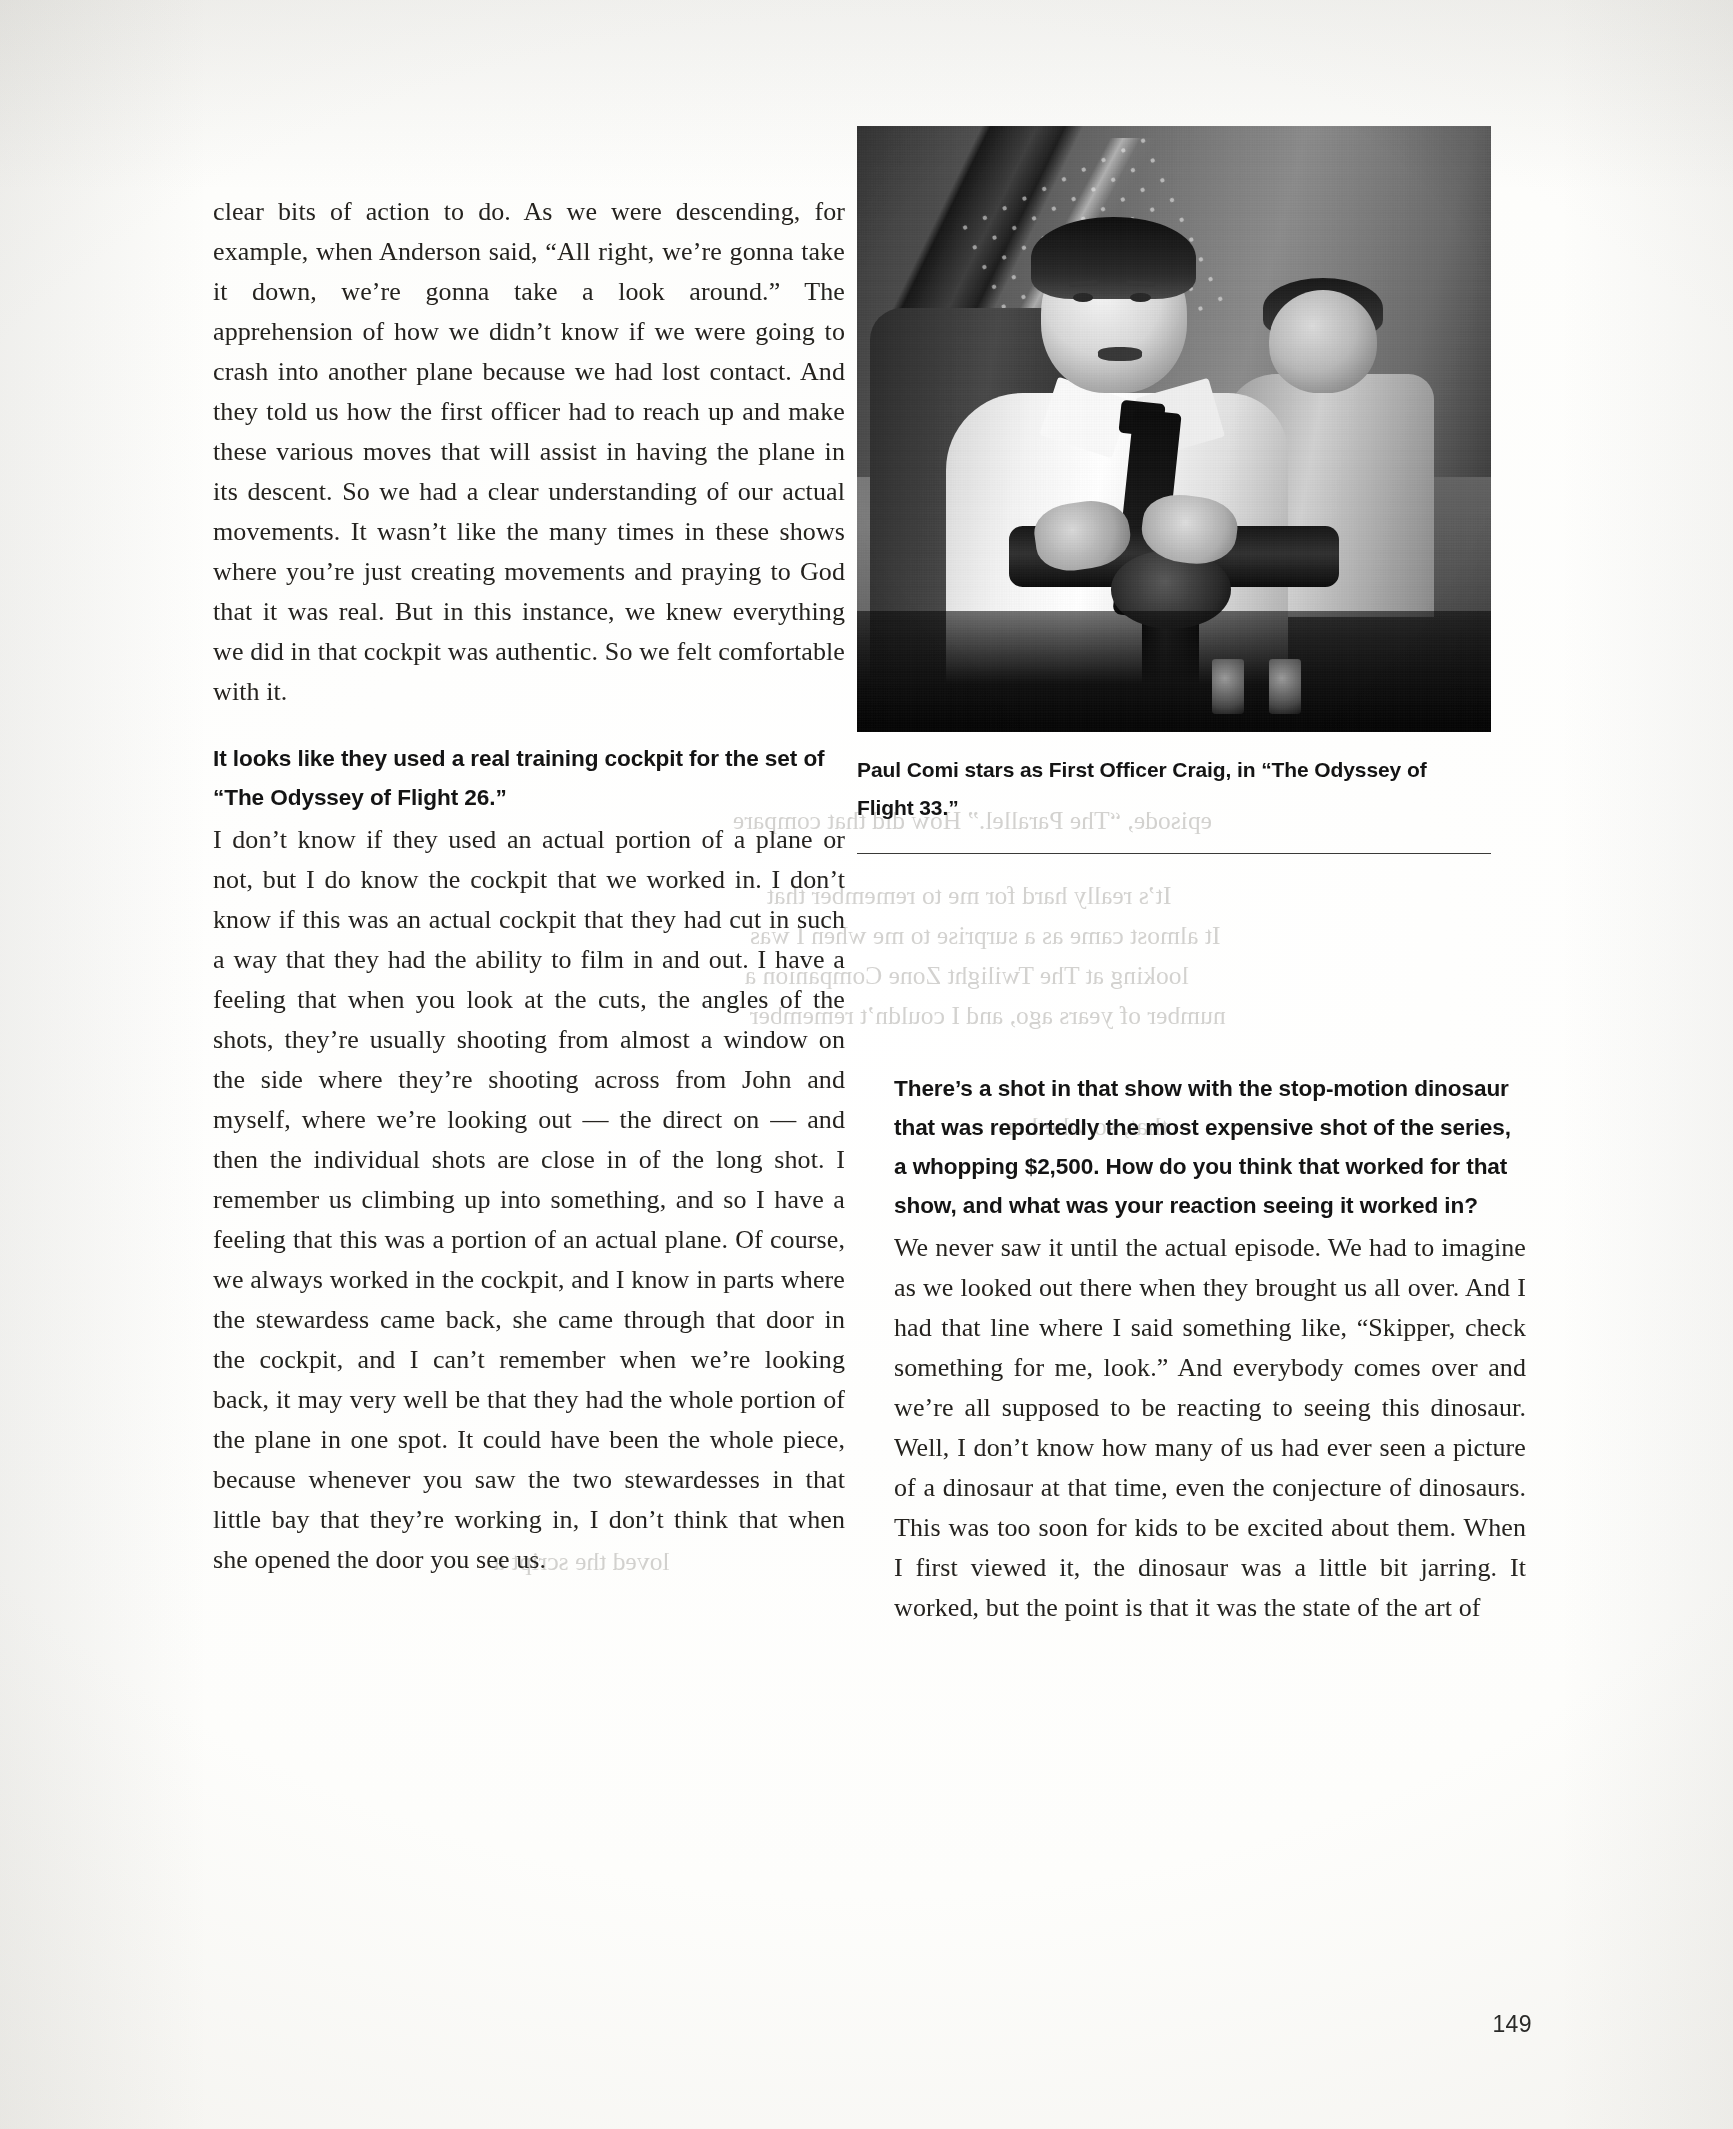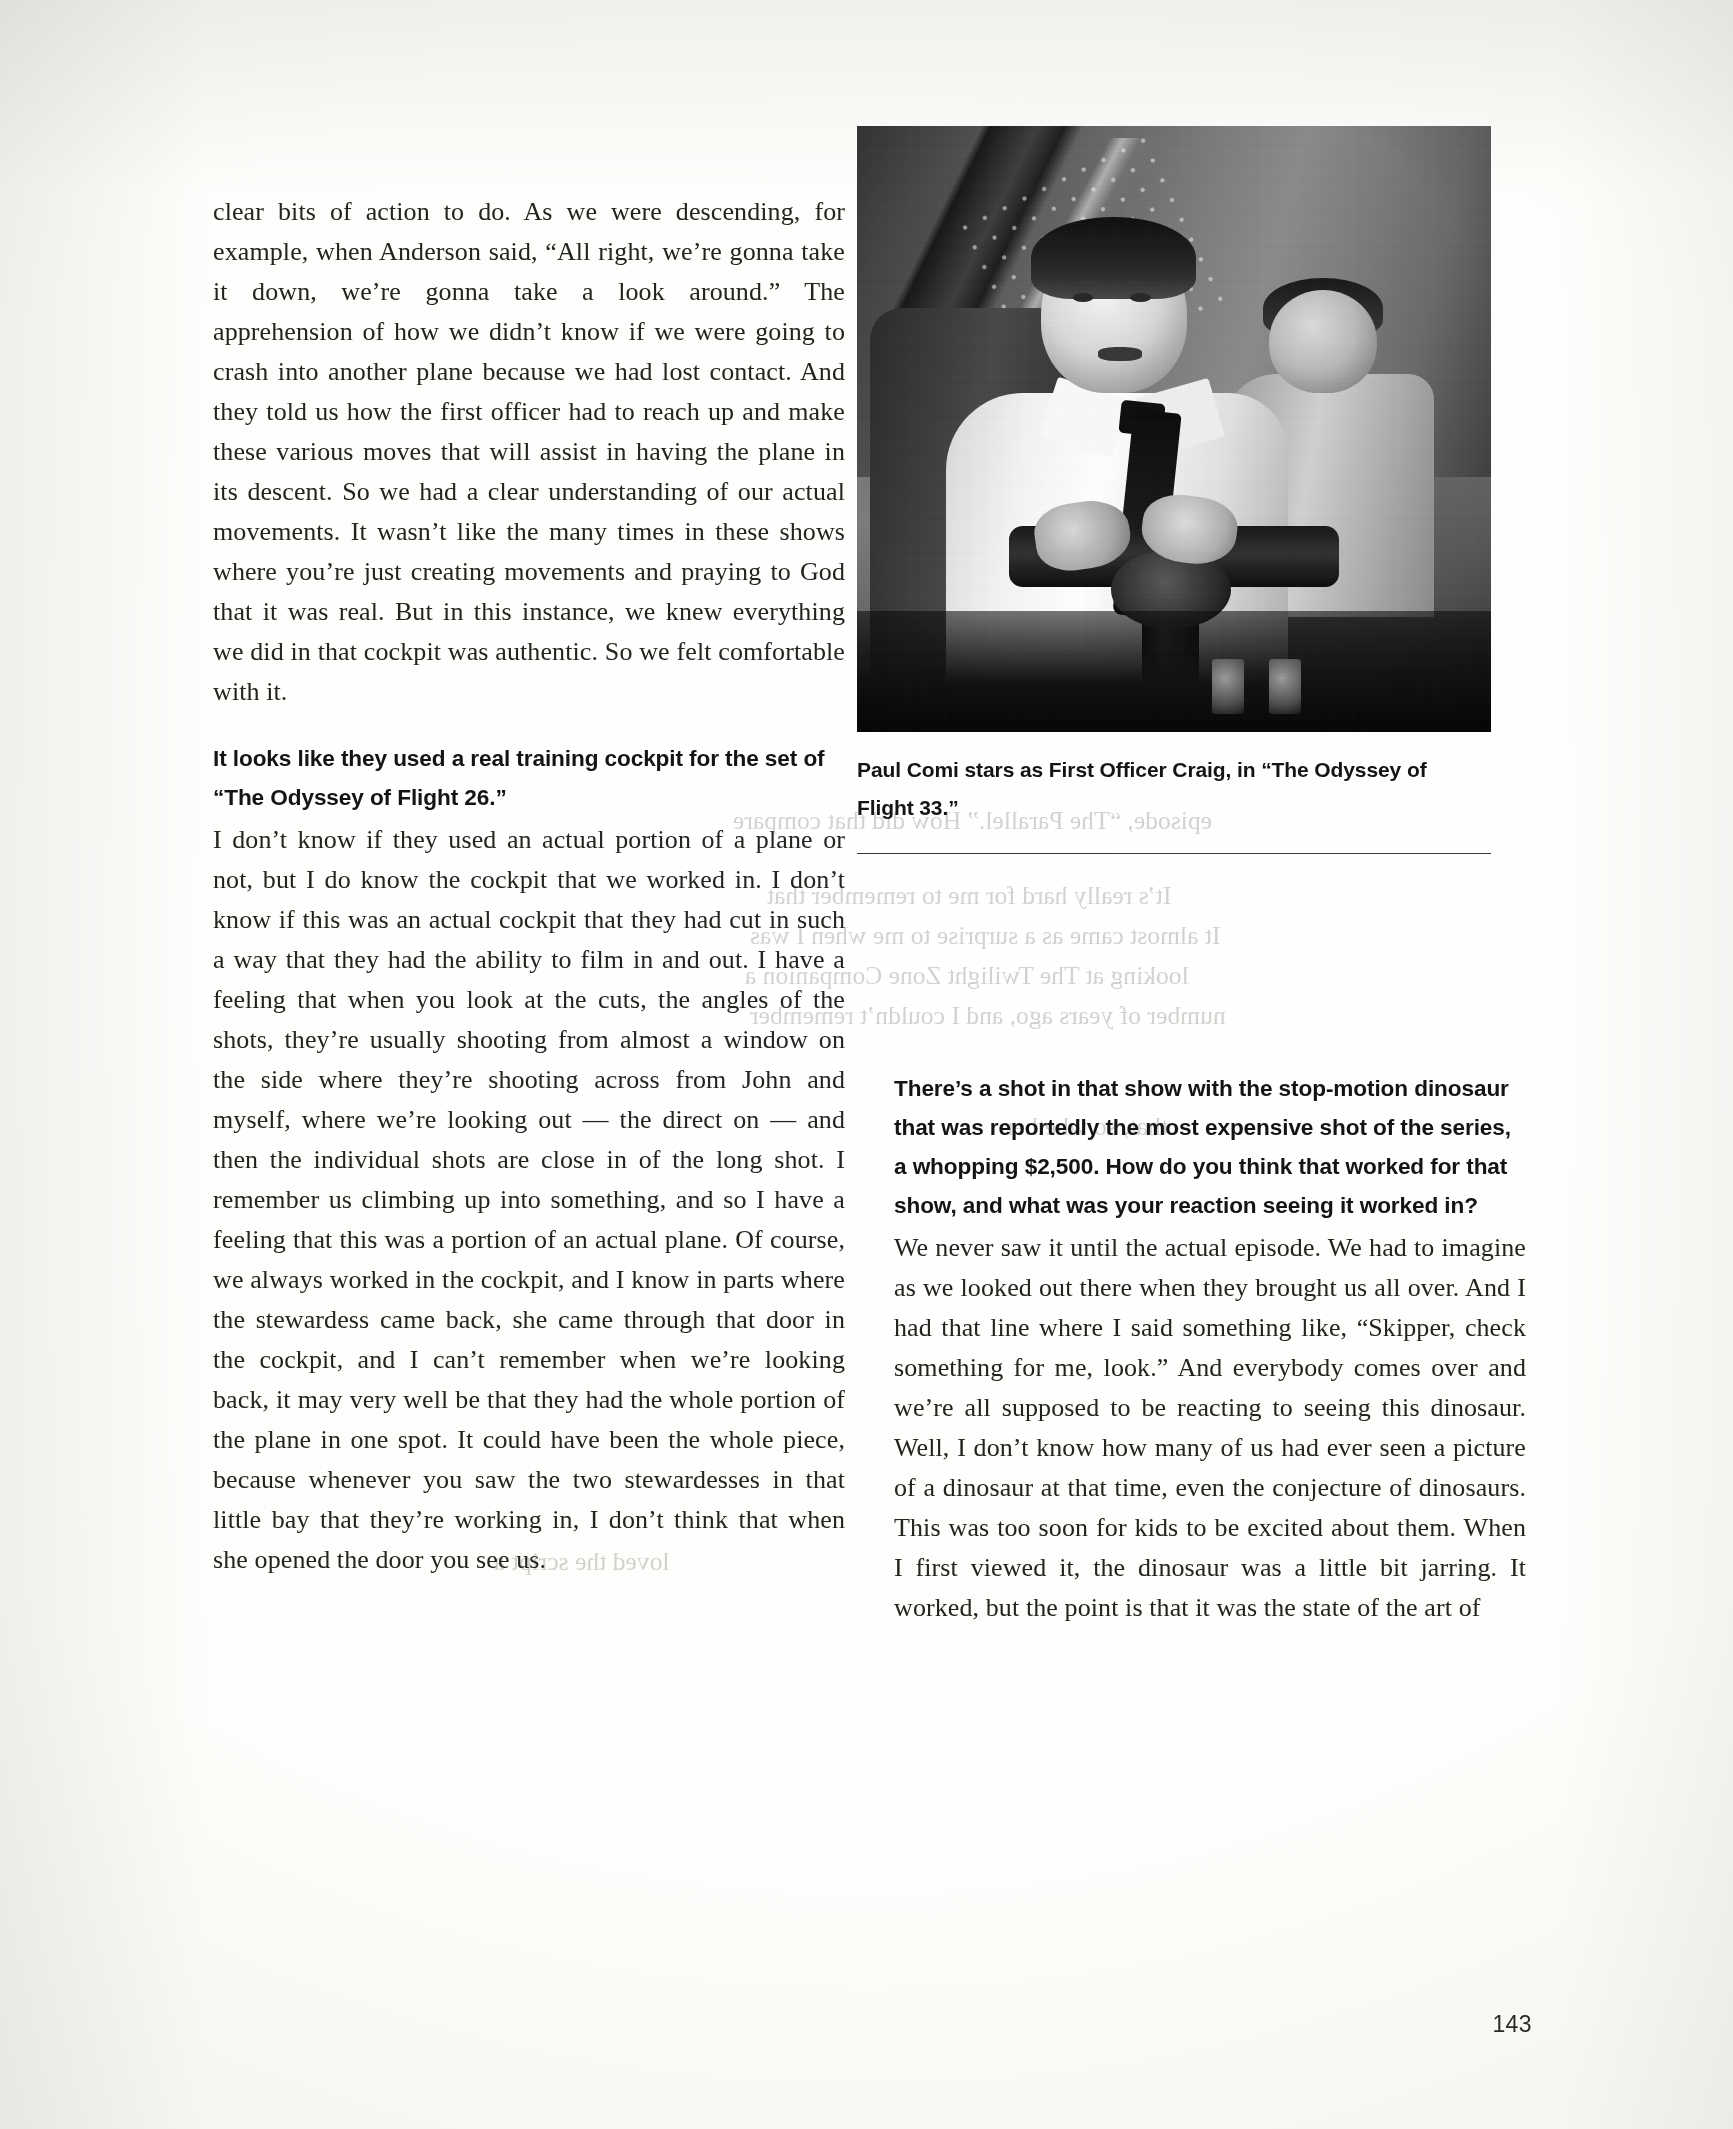--- a/index.html
+++ b/index.html
@@ -404,15 +404,15 @@
       <div class="rule"></div>
     </div>
 
     <div class="col col-right" style="top:865px;">
       <p class="question" style="margin-top:12px;">There’s a shot in that show with the stop-motion dinosaur that was reportedly the most expensive shot of the series, a whopping $2,500. How do you think that worked for that show, and what was your reaction seeing it worked in?</p>
       <p class="body-text indent-none">We never saw it until the actual episode. We had to imagine as we looked out there when they brought us all over. And I had that line where I said something like, “Skipper, check something for me, look.” And everybody comes over and we’re all supposed to be reacting to seeing this dinosaur. Well, I don’t know how many of us had ever seen a picture of a dinosaur at that time, even the conjecture of dinosaurs. This was too soon for kids to be excited about them. When I first viewed it, the dinosaur was a little bit jarring. It worked, but the point is that it was the state of the art of</p>
     </div>
 
   </div>
 
-  <div class="folio">143</div>
+  <div class="folio">149</div>
 </div>
 
 
 </body></html>

